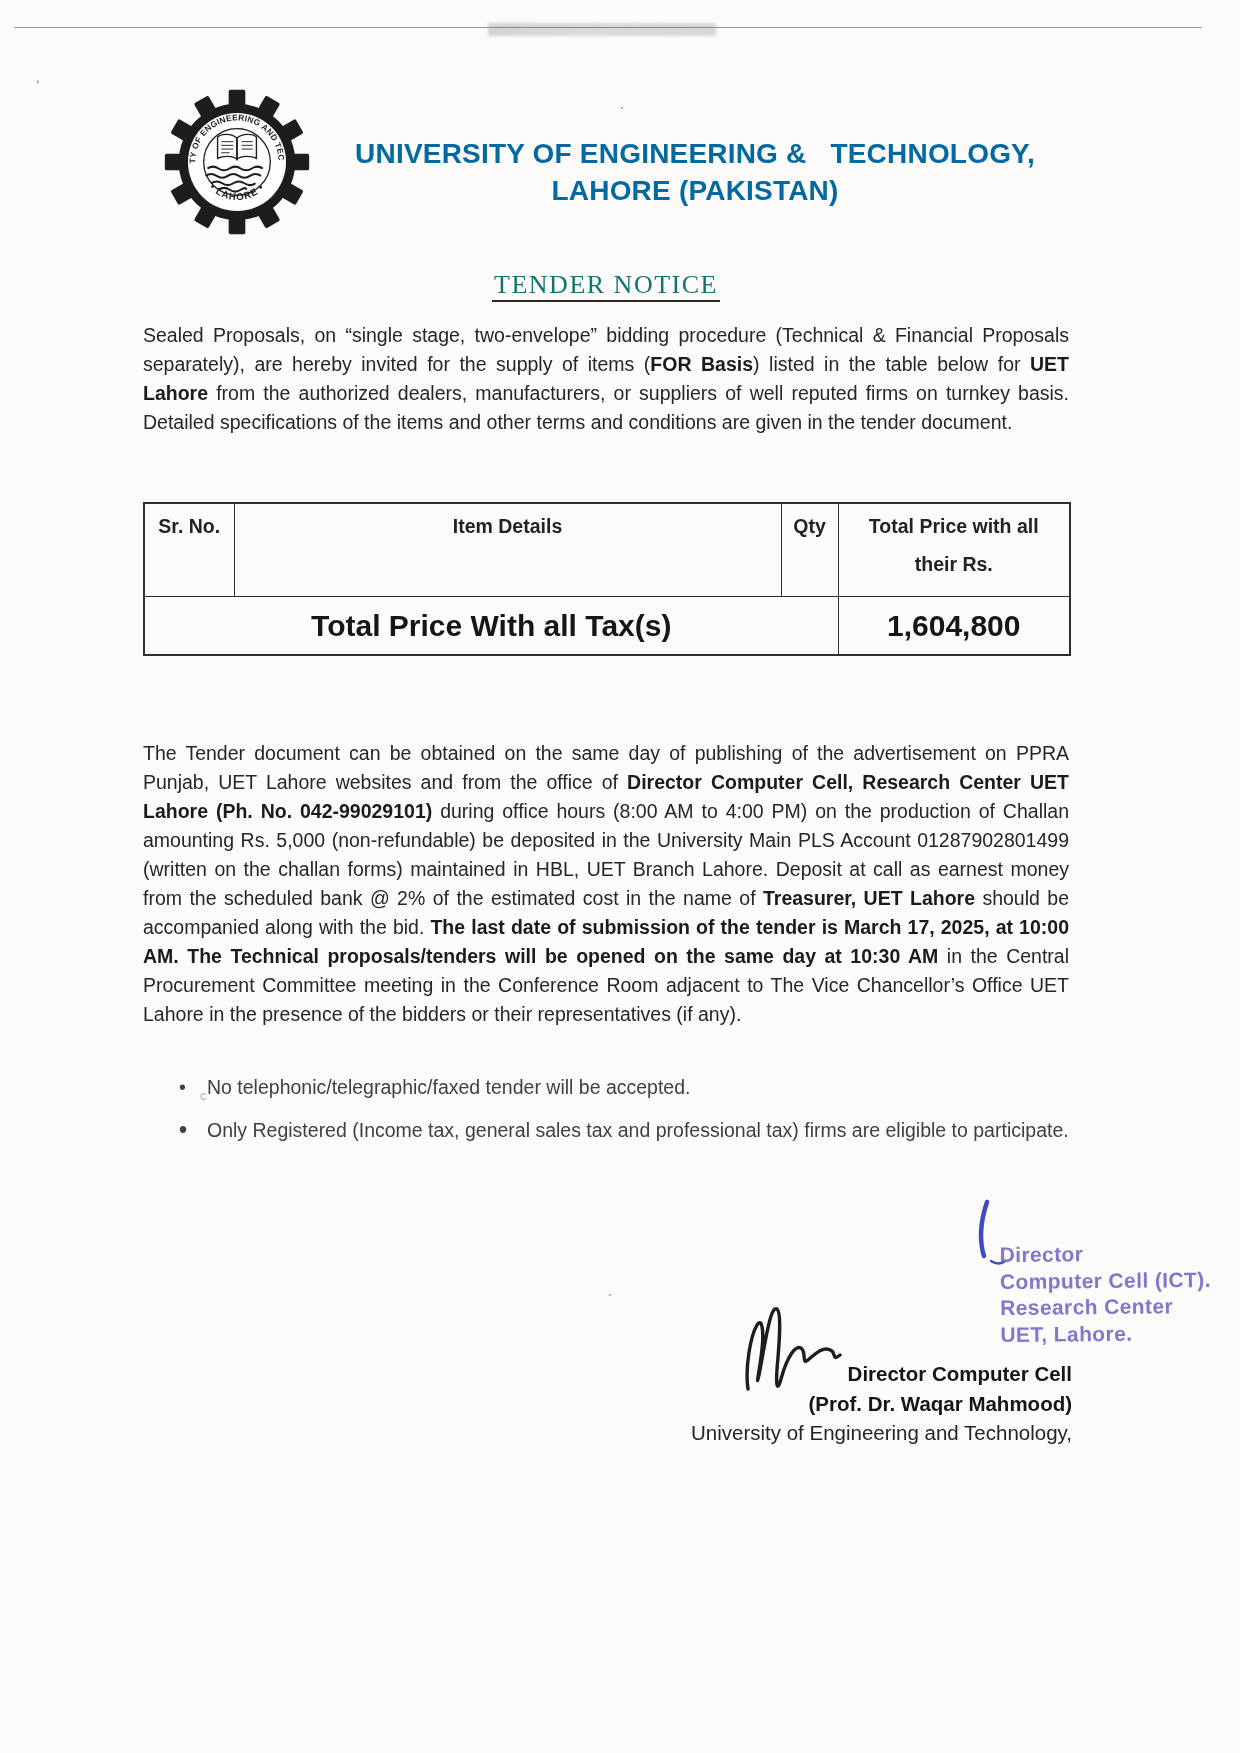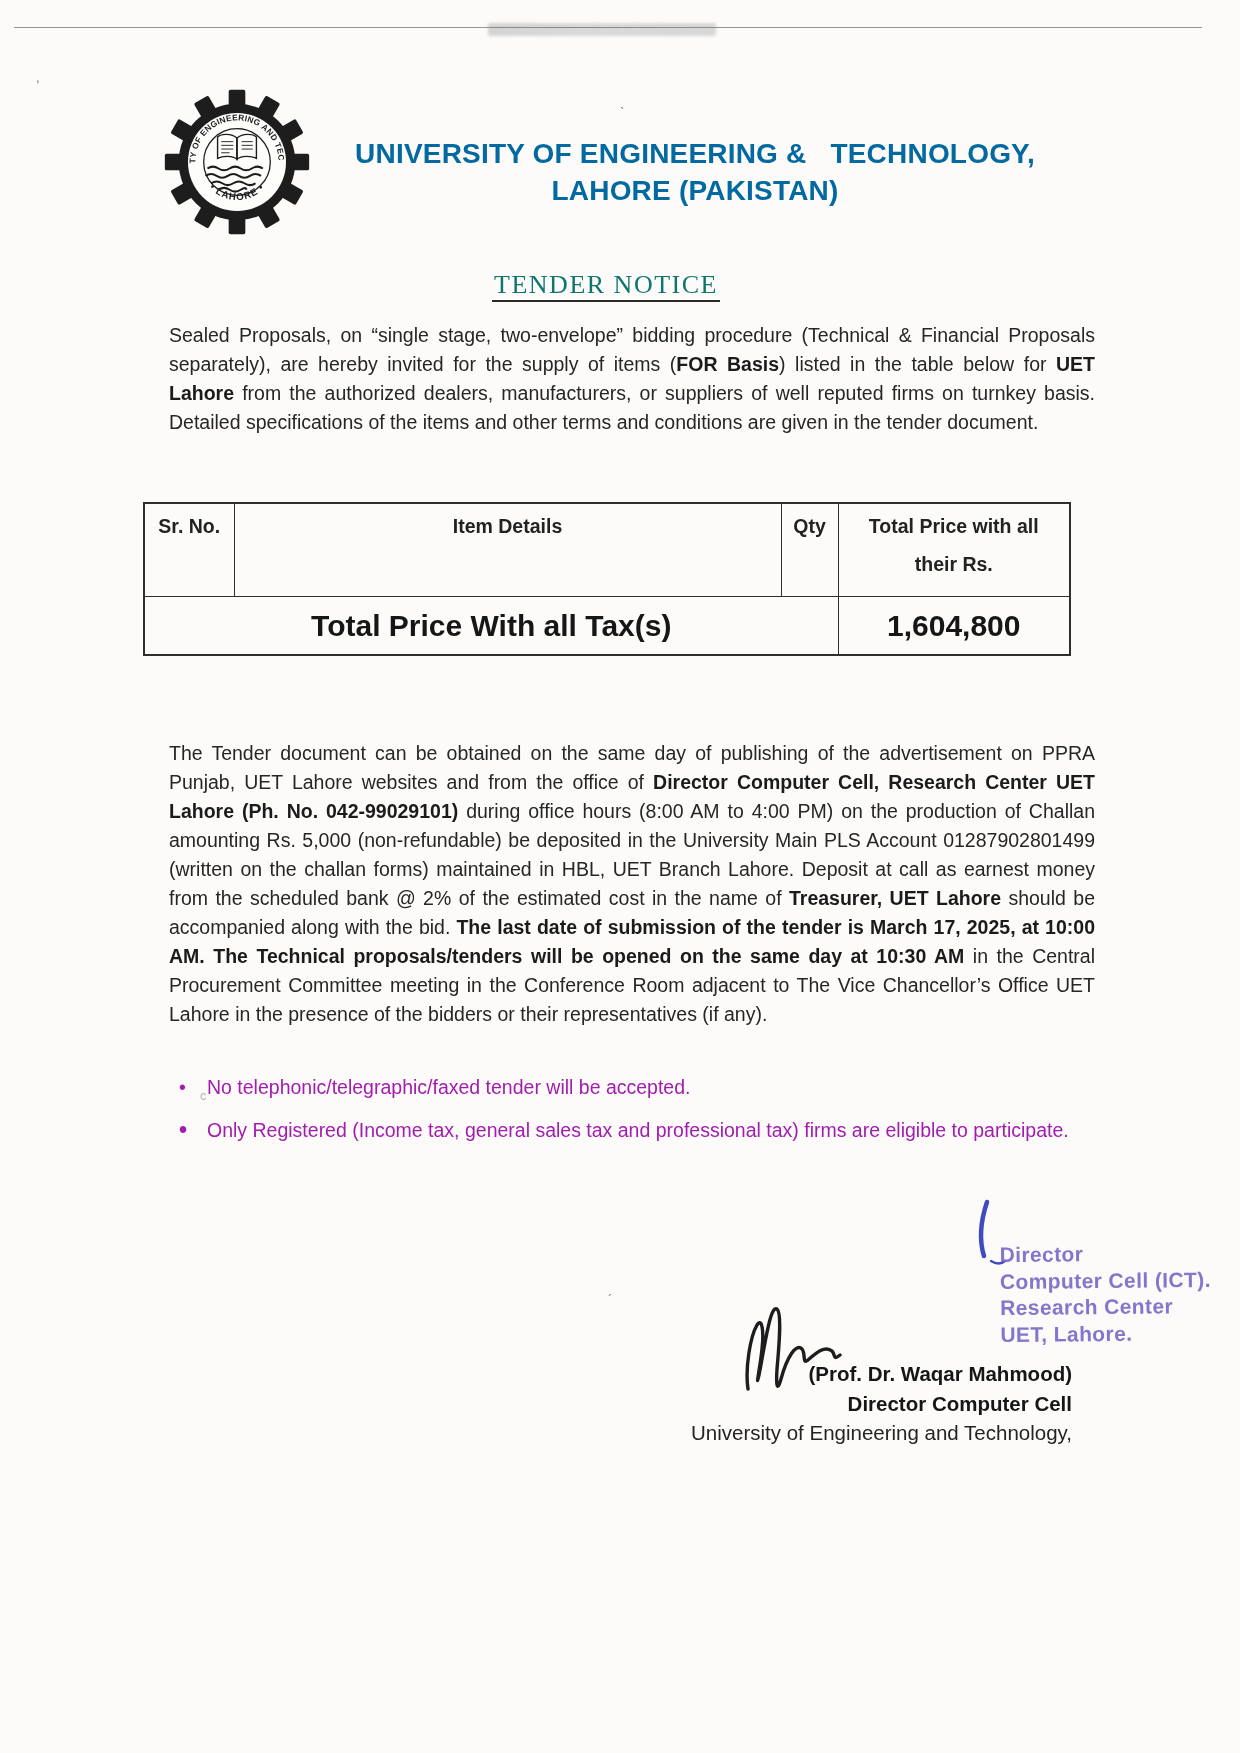--- a/index.html
+++ b/index.html
@@ -20,37 +20,37 @@
   .org-title{position:absolute;left:295px;top:135px;width:800px;text-align:center;
     font-weight:700;font-size:28px;line-height:37px;color:#0369a1;letter-spacing:.2px;}
   .org-title .l1{white-space:pre;}
   
   .notice-title{position:absolute;left:143px;top:270px;width:926px;text-align:center;}
   .notice-title span{
     font-family:"Liberation Serif", serif;font-size:26px;letter-spacing:1.5px;color:#0f766e;
     border-bottom:2.5px solid #2a2a2a;padding:0 2px 1px 2px;}
   
   .para{position:absolute;left:143px;width:926px;font-size:19.5px;line-height:29px;
-    text-align:justify;color:#262626;margin-left:26px;}
+    text-align:justify;color:#262626;}
   .para .b, .b{font-weight:700;color:#1b1b1b;}
   #para1{top:321px;}
   #para2{top:739px;}
   
   table.items{position:absolute;left:143px;top:502px;width:926px;border-collapse:collapse;
     table-layout:fixed;font-size:19.5px;color:#222;}
   table.items th,table.items td{border:1.6px solid #2e2e2e;}
   table.items{border:2px solid #2e2e2e;}
   th.h{vertical-align:top;padding-top:11px;font-weight:700;height:80px;text-align:center;}
   th.h .l2{margin-top:15px;}
   td.r{height:47px;vertical-align:middle;}
   .cell-left{text-align:left;padding-left:13px;}
   .cell-center{text-align:center;}
   tr.total td{height:55px;vertical-align:middle;font-weight:700;font-size:30px;color:#161616;text-align:center;}
   
-  .bullets{position:absolute;left:143px;top:1066px;width:926px;font-size:19.5px;color:#a21caf;}
+  .bullets{position:absolute;left:143px;top:1066px;width:926px;font-size:19.5px;color:#404040;}
   .bullet{position:relative;padding-left:64px;line-height:43px;text-align:justify;}
   .bullet::before{content:"•";position:absolute;left:36px;top:0;}
   .bullet.big::before{font-size:23px;font-weight:700;}
   
   .pen-mark{position:absolute;left:966px;top:1198px;width:46px;height:78px;}
   .stamp{position:absolute;left:1000px;top:1241px;font-size:21px;line-height:26.5px;
     font-weight:700;letter-spacing:.4px;transform:rotate(-.6deg);opacity:.92;}
   .sig-script{position:absolute;left:732px;top:1297px;width:136px;height:108px;}
   .sig-block{position:absolute;left:560px;top:1359px;width:512px;text-align:right;
     font-size:20.5px;line-height:29.5px;color:#242424;}
@@ -171,18 +171,18 @@
 
   <div class="sig-script" style="color: rgb(29, 29, 29);">
     <svg viewBox="0 0 136 108" width="136" height="108" aria-hidden="true">
       <path d="M16,92 C13,72 18,40 25,28 C30,20 32,34 30,52 C28,72 23,94 27,78
                C33,48 38,8 45,12 C50,16 47,50 45,72 C44,88 45,96 49,82
                C55,60 64,46 70,52 C74,57 70,68 76,63 C84,56 93,48 100,54 C104,58 100,64 108,58" fill="none" stroke="currentColor" stroke-width="3.4" stroke-linecap="round" stroke-linejoin="round"></path>
     </svg>
   </div>
 
   <div class="sig-block">
+    <div class="bold">Director Computer Cell</div>
     <div class="bold">(Prof. Dr. Waqar Mahmood)</div>
-    <div class="bold">Director Computer Cell</div>
     <div>University of Engineering and Technology,</div>
   </div>
 
 </div>
 
 </body></html>

